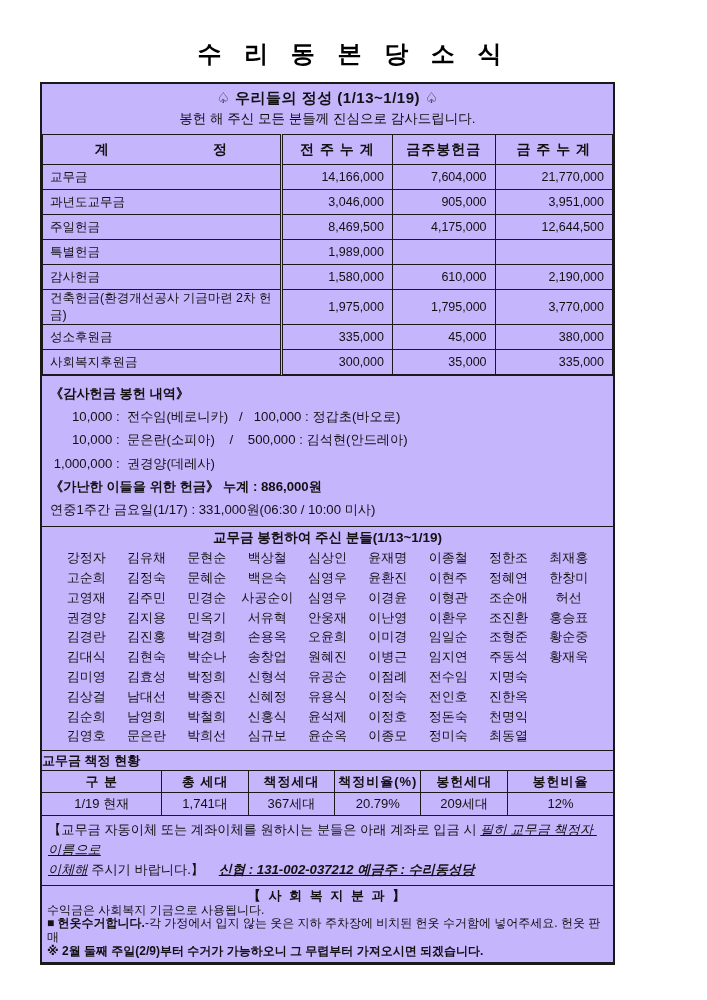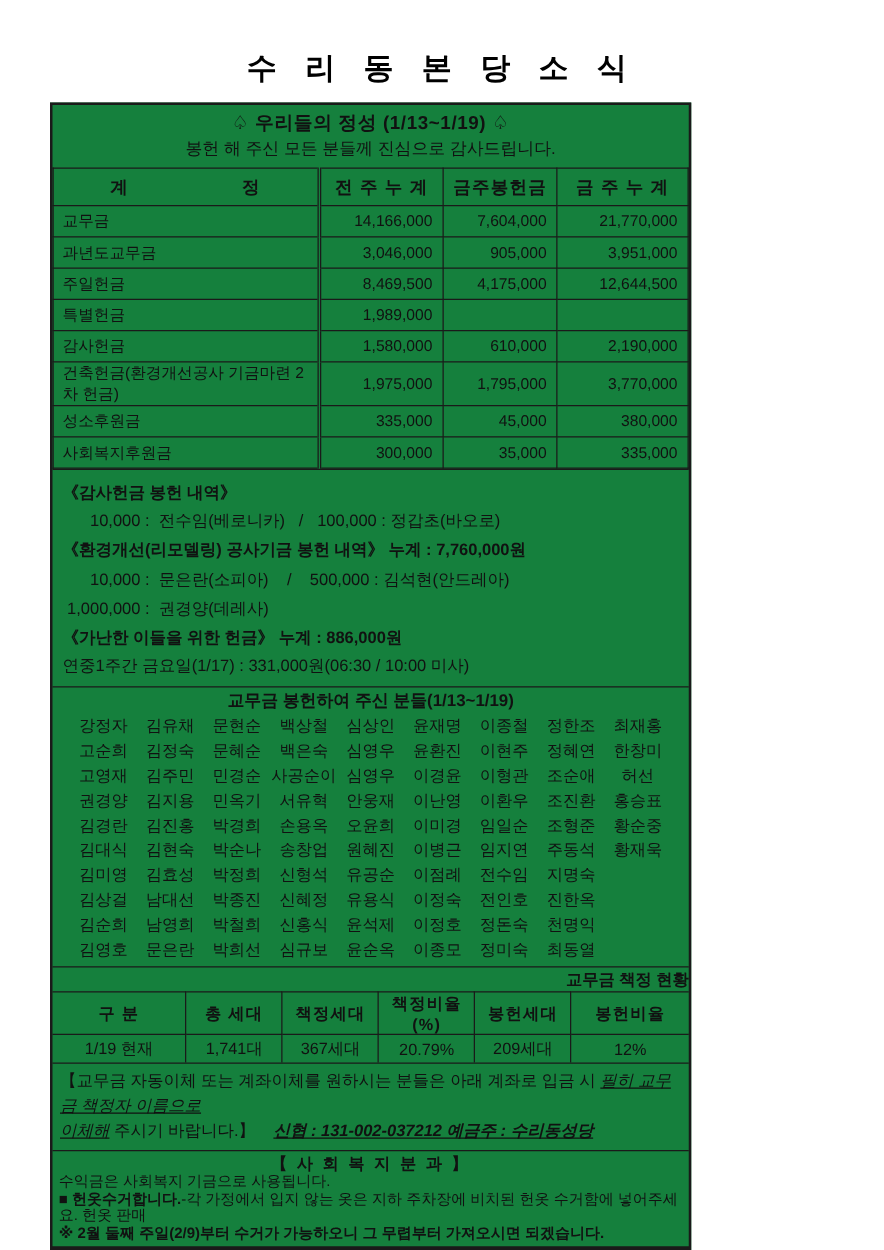--- a/index.html
+++ b/index.html
@@ -4,22 +4,22 @@
 <style>
   * { box-sizing: border-box; margin: 0; padding: 0; }
   html, body { background: #fff; }
   body { font-family: "Liberation Sans", "DejaVu Sans", sans-serif; color: #111; }
   .page { width: 707px; height: 1000px; background: #fff; position: relative; overflow: hidden; }
   .page-title {
     padding-top: 38px; text-align: center; font-size: 24px; font-weight: bold;
     letter-spacing: 8px; color: #000; margin-bottom: 12px;
   }
   .doc {
-    width: 513px; margin-left: 40px; border: 2px solid #1a1a1a; border-bottom-width: 3px;
-    background: #15803d;
+    width: 575px; margin-left: 40px; border: 2px solid #1a1a1a; border-bottom-width: 3px;
+    background: #c4b5fd;
   }
   
   .header-box { text-align: center; padding: 5px 4px 6px; }
   .header-box .h-title { font-size: 15px; font-weight: bold; letter-spacing: 0.5px; }
   .header-box .h-sub { font-size: 13.5px; margin-top: 2px; }
   
   table.offering { width: 100%; border-collapse: collapse; table-layout: fixed; border-top: 1.5px solid #1a1a1a; }
   table.offering col.c1 { width: 41.9%; } table.offering col.c2 { width: 19.5%; }
   table.offering col.c3 { width: 18%; }  table.offering col.c4 { width: 20.6%; }
   table.offering th, table.offering td { border: 1px solid #1a1a1a; font-size: 12.5px; }
@@ -35,21 +35,21 @@
   .txt-line { font-size: 13.2px; line-height: 23.2px; white-space: pre-wrap; }
   .b { font-weight: bold; }
   .u { text-decoration: underline; font-style: italic; }
   
   .names { border-top: 1.5px solid #1a1a1a; padding-bottom: 4px; }
   .names-title { text-align: center; font-weight: bold; font-size: 13.5px; line-height: 21px; }
   .names-grid { display: grid; grid-template-columns: repeat(9, 1fr); padding: 0 14px; }
   .name-cell { text-align: center; font-size: 13px; line-height: 19.8px; }
   
   .assess { border-top: 1.5px solid #1a1a1a; }
-  .assess-title { text-align: right; font-weight: bold; font-size: 13px; line-height: 19px; }
+  .assess-title { text-align: left; font-weight: bold; font-size: 13px; line-height: 19px; }
   table.assess-tbl { width: 100%; border-collapse: collapse; table-layout: fixed; }
   table.assess-tbl th, table.assess-tbl td { border: 1px solid #1a1a1a; text-align: center; font-size: 13px; height: 22px; }
   table.assess-tbl th { font-weight: bold; letter-spacing: 1px; }
   table.assess-tbl th:first-child, table.assess-tbl td:first-child { border-left: none; width: 21%; }
   table.assess-tbl th:last-child, table.assess-tbl td:last-child { border-right: none; width: 18.5%; }
   table.assess-tbl tr:last-child td { border-bottom: none; }
   
   .transfer { border-top: 1.5px solid #1a1a1a; padding: 4px 6px 5px; }
   .transfer .txt-line { font-size: 13.2px; line-height: 20px; }
   
@@ -140,21 +140,20 @@
             <td class="c-num">35,000</td>
             <td class="c-num">335,000</td>
           </tr>
         </tbody>
     </table>
 
     <div class="details">
       <div>
           <div class="txt-line"><span class="b">《감사헌금 봉헌 내역》</span></div>
           <div class="txt-line"><span>      10,000 :  전수임(베로니카)   /   100,000 : 정갑초(바오로)</span></div>
-          <div class="txt-line"><span class="b">《환경개선(리모델링) 공사기금 봉헌 내역》 누계 : 7,760,000원</span></div>
           <div class="txt-line"><span>      10,000 :  문은란(소피아)    /    500,000 : 김석현(안드레아)</span></div>
           <div class="txt-line"><span> 1,000,000 :  권경양(데레사)</span></div>
           <div class="txt-line"><span class="b">《가난한 이들을 위한 헌금》 누계 : 886,000원</span></div>
           <div class="txt-line"><span>연중1주간 금요일(1/17) : 331,000원(06:30 / 10:00 미사)</span></div>
         </div>
     </div>
 
     <div class="names">
       <div class="names-title">교무금 봉헌하여 주신 분들(1/13~1/19)</div>
       <div class="names-grid">

